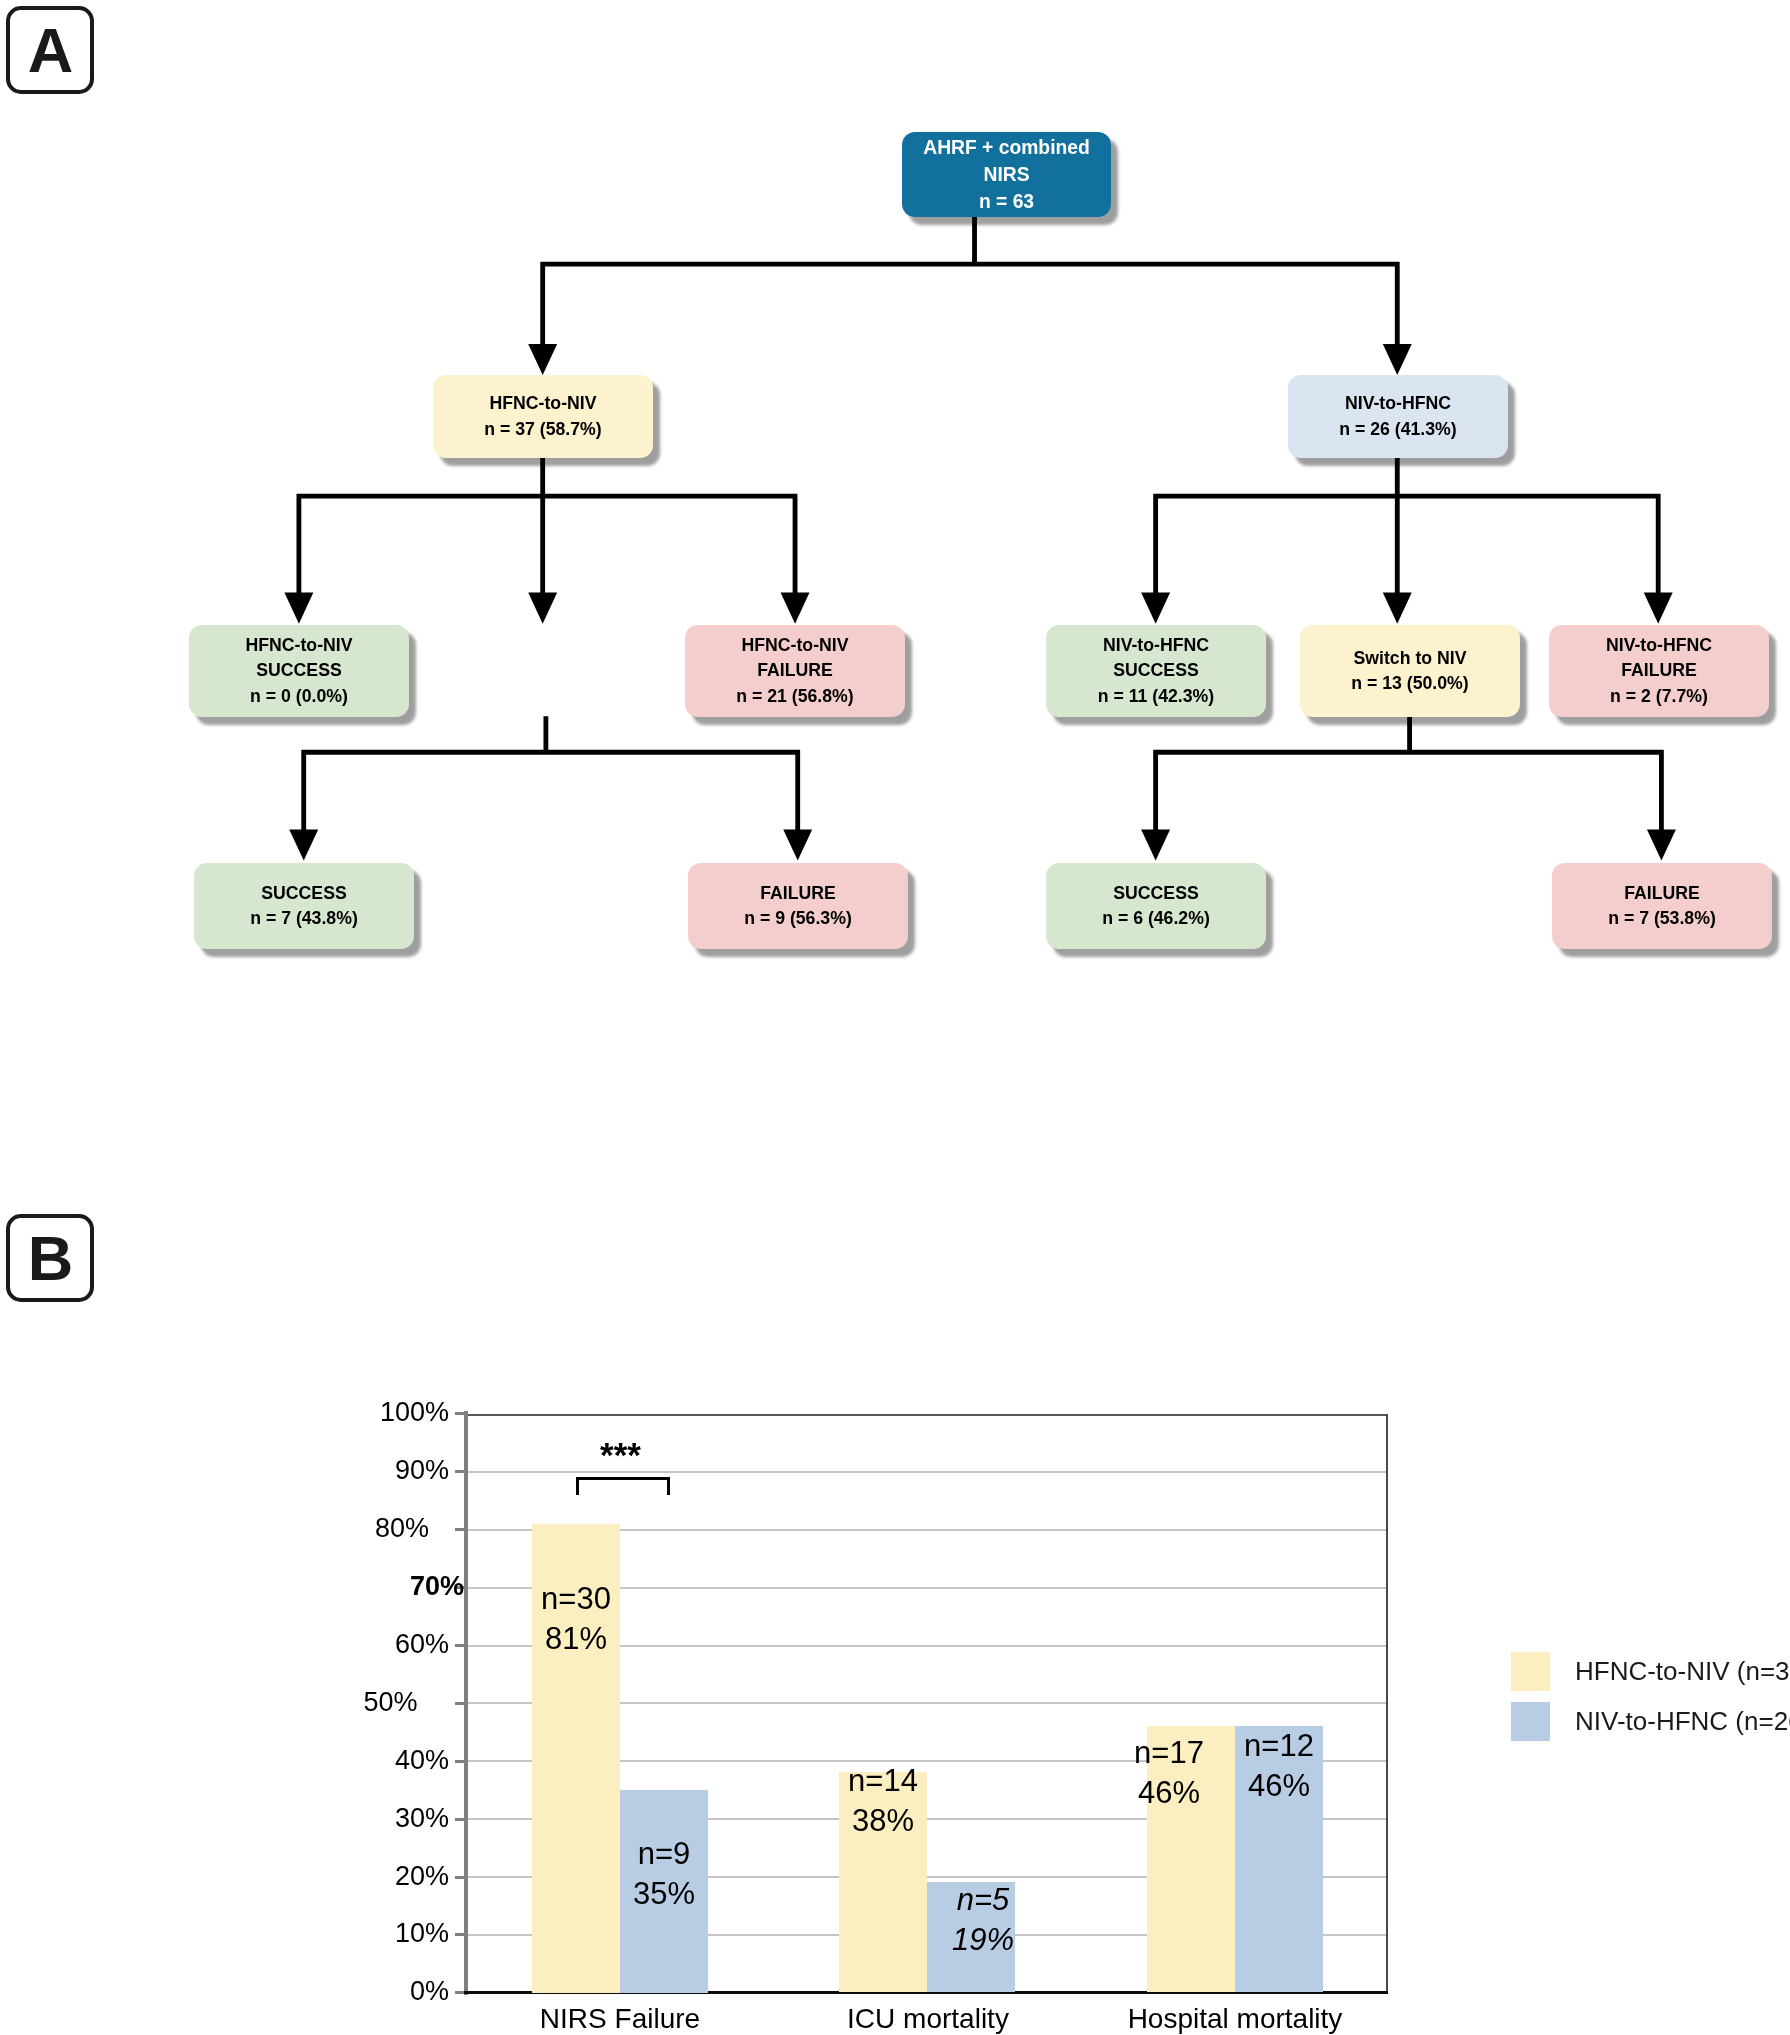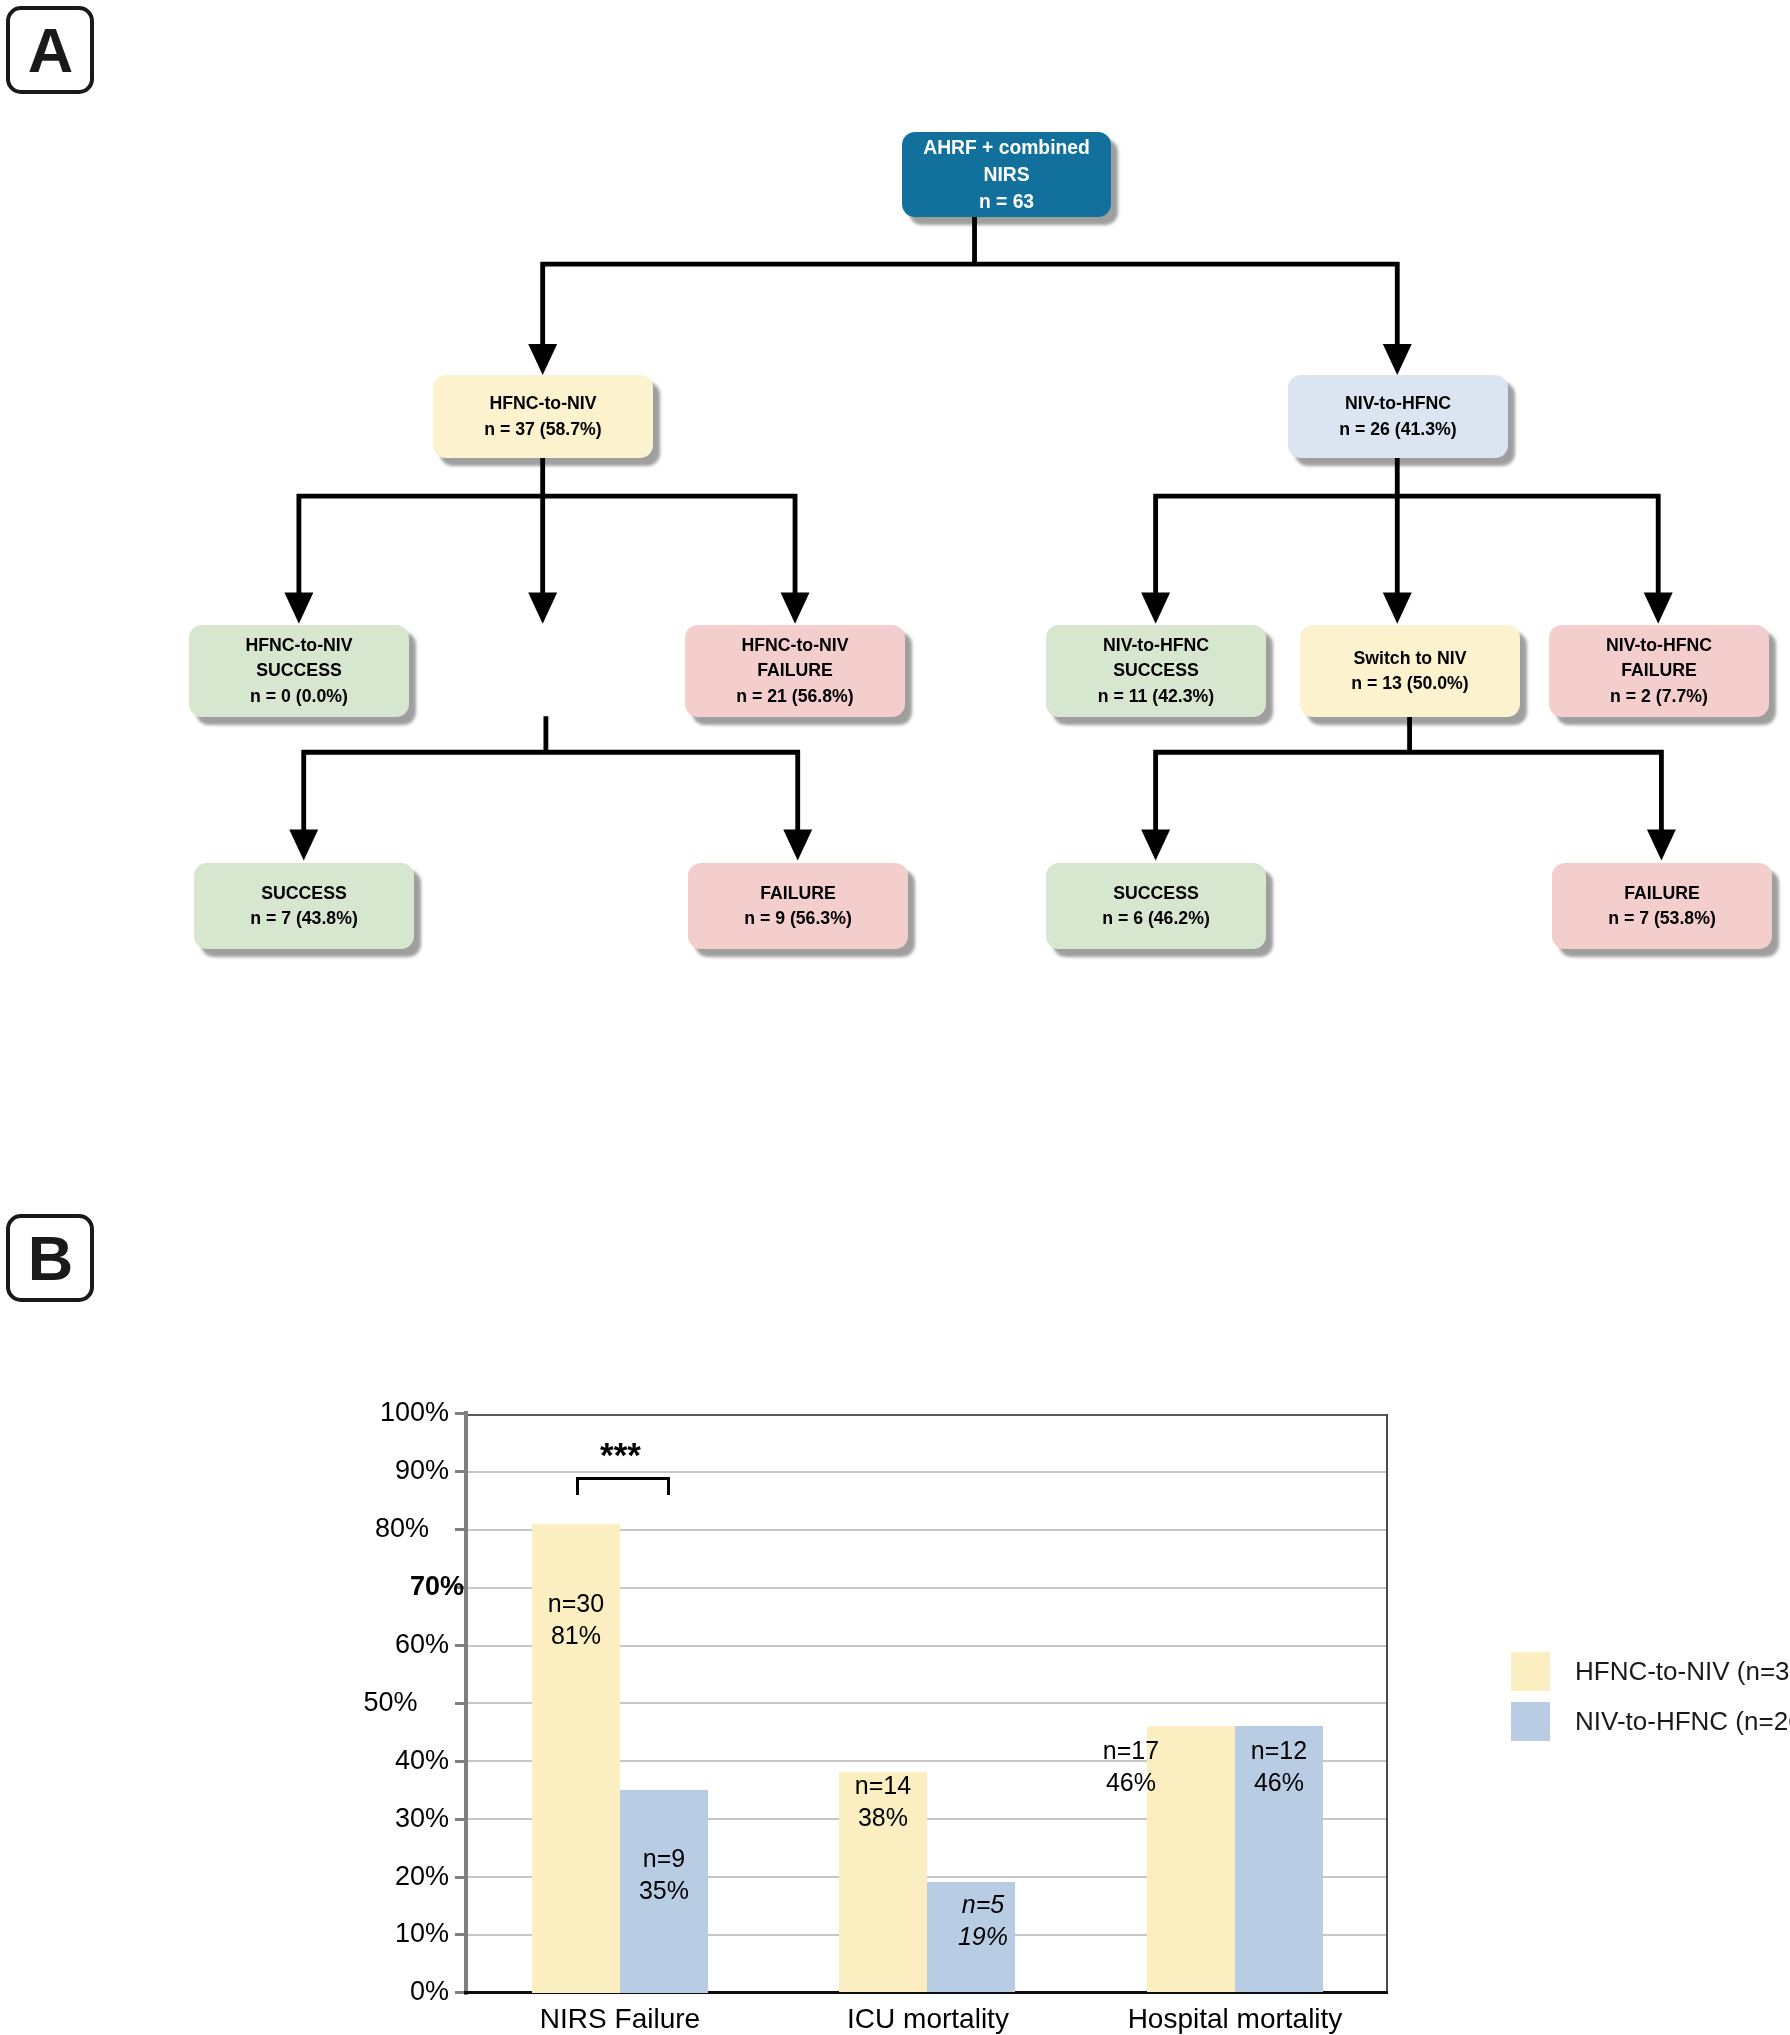--- a/index.html
+++ b/index.html
@@ -21,21 +21,21 @@
   
   .gridline{position:absolute;background:#c6c6c6;height:1.6px;}
   .chart-topborder{position:absolute;background:#595959;height:2.1px;}
   .chart-rightborder{position:absolute;background:#4a4a4a;width:2.1px;}
   .yaxis-line{position:absolute;background:#7f7f7f;width:4.3px;}
   .yaxis-tick{position:absolute;background:#7f7f7f;height:2.7px;width:9.6px;}
   .baseline{position:absolute;background:#0d0d0d;height:2.7px;}
   .ytick-label{position:absolute;text-align:right;font-size:27px;color:#000;}
   .bar{position:absolute;}
   .bar-label{position:absolute;display:flex;flex-direction:column;justify-content:center;align-items:center;
-    font-size:25px;line-height:1.3;color:#000;text-align:center;}
+    font-size:31px;line-height:1.3;color:#000;text-align:center;}
   .cat-label{position:absolute;text-align:center;font-size:28px;color:#000;}
   .sig-bracket{position:absolute;border-top:3.8px solid #000;border-left:3.8px solid #000;border-right:3.8px solid #000;}
   .sig-text{position:absolute;text-align:center;font-size:35px;font-weight:bold;color:#000;}
   .legend-row{position:absolute;display:flex;align-items:center;}
   .legend-swatch{width:39px;height:39px;margin-right:25px;}
   .legend-label{font-size:26px;color:#1a1a1a;white-space:nowrap;}
 </style>
 </head>
 <body>
 
@@ -192,21 +192,21 @@
         <div>n=14</div>
         <div>38%</div>
       </div>
       <div class="bar" style="left: 927px; top: 1882px; width: 88px; height: 110px; background: rgb(184, 204, 228);"></div>
       <div class="bar-label" style="left: 927px; top: 1887px; width: 112px; height: 66px; font-style: italic;">
         <div>n=5</div>
         <div>19%</div>
       </div>
       <div class="cat-label" style="left: 767px; top: 2003px; width: 322px;">ICU mortality</div>
       <div class="bar" style="left: 1147px; top: 1726px; width: 88px; height: 266px; background: rgb(251, 239, 193);"></div>
-      <div class="bar-label" style="left: 1095px; top: 1733px; width: 72px; height: 66px;">
+      <div class="bar-label" style="left: 1133px; top: 1733px; width: 72px; height: 66px; justify-content: space-between;">
         <div>n=17</div>
         <div>46%</div>
       </div>
       <div class="bar" style="left: 1235px; top: 1726px; width: 88px; height: 266px; background: rgb(184, 204, 228);"></div>
       <div class="bar-label" style="left: 1235px; top: 1733px; width: 88px; height: 66px;">
         <div>n=12</div>
         <div>46%</div>
       </div>
       <div class="cat-label" style="left: 1074px; top: 2003px; width: 322px;">Hospital mortality</div>
       <div class="sig-bracket" style="left: 576px; top: 1477px; width: 88px; height: 15px;"></div>

